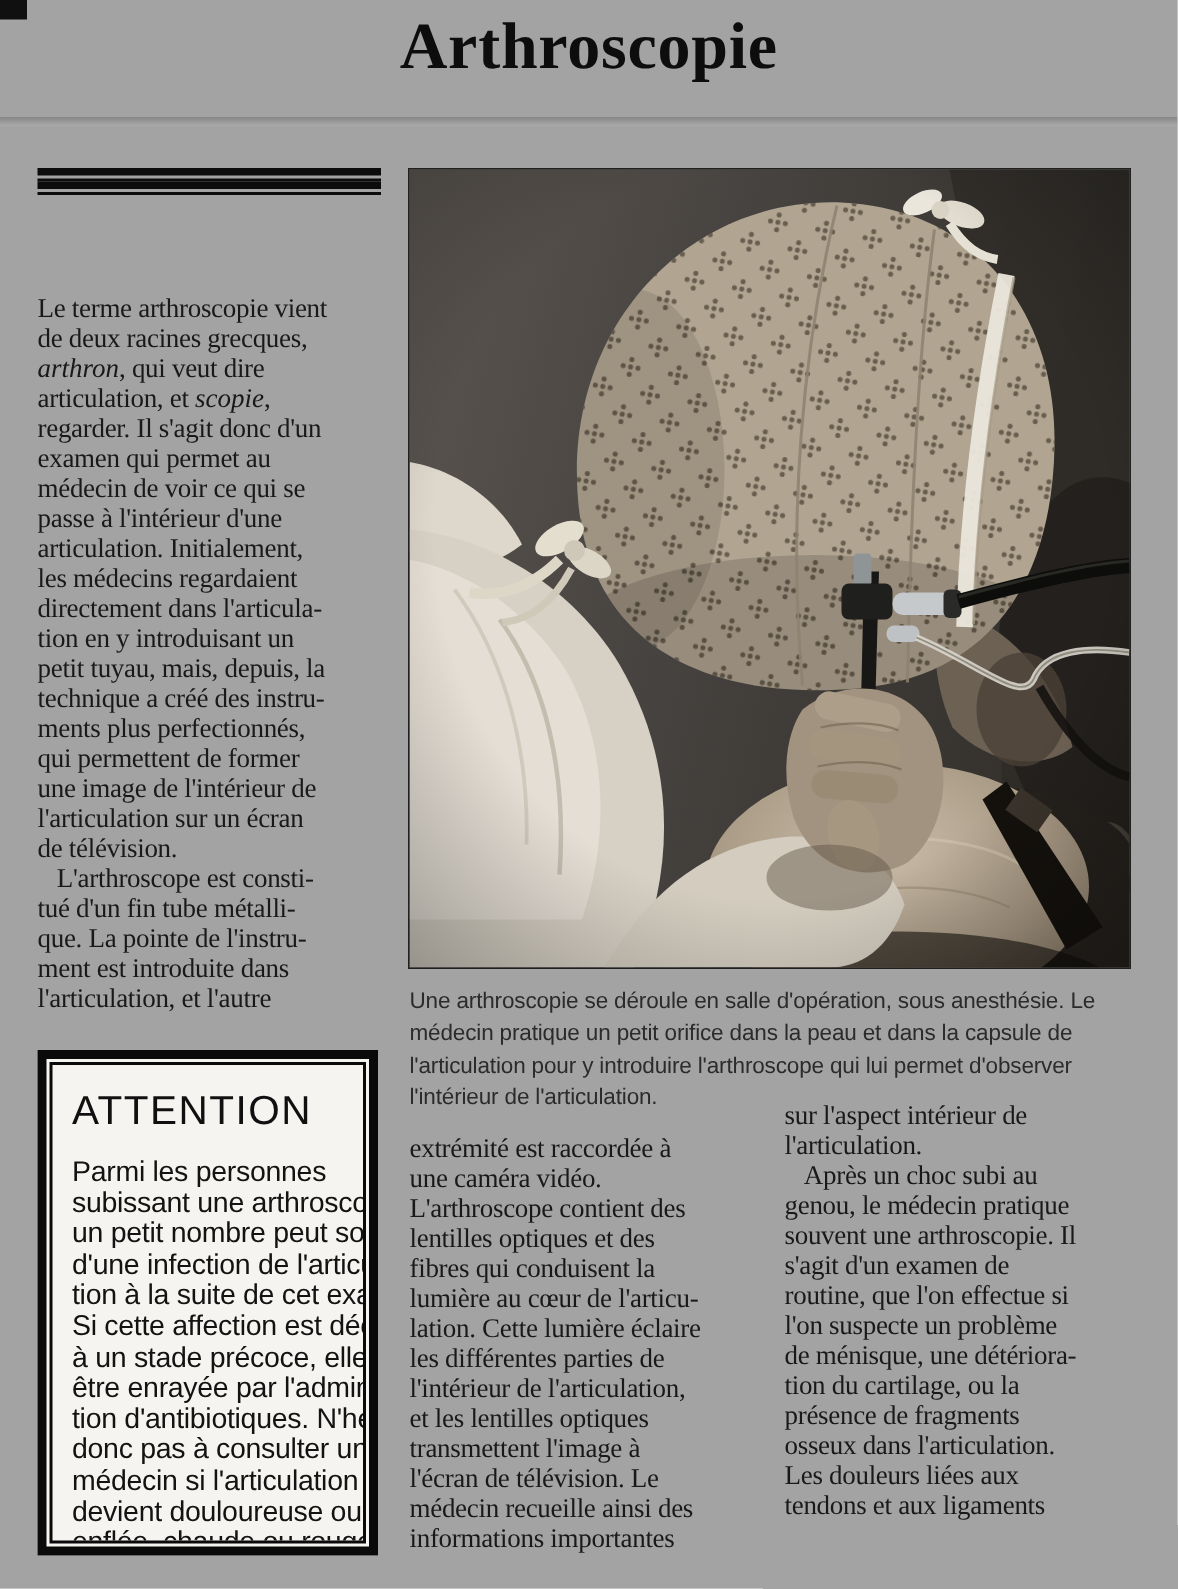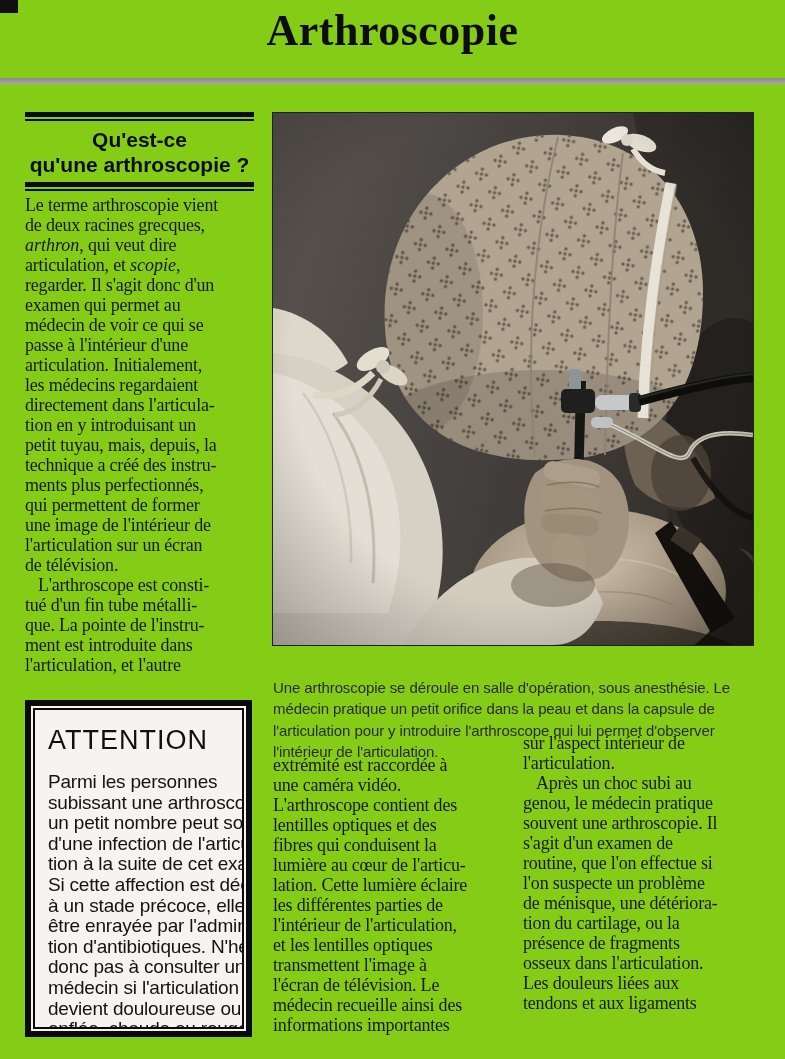--- a/index.html
+++ b/index.html
@@ -1,18 +1,18 @@
 <!DOCTYPE html>
 <html><head>
 <meta charset="utf-8">
 <style>
   html,body { margin:0; padding:0; }
   .page {
     position:relative; width:785px; height:1059px;
-    background:#84cc16; overflow:hidden;
+    background:#a3a3a3; overflow:hidden;
     font-family:"Liberation Serif", serif;
     color:#161616;
   }
   .corner-mark { position:absolute; left:0; top:0; width:18px; height:13px; background:#101010; }
   .page-title {
     position:absolute; top:5px; left:0; width:785px;
     text-align:center; font-size:44px; line-height:52px; font-weight:bold;
     color:#0d0d0d; letter-spacing:0.5px;
     font-family:"Liberation Serif", serif;
   }
@@ -39,21 +39,21 @@
   .right-body { position:absolute; left:523px; top:733px; width:250px; }
 
   
   .photo-figure {
     position:absolute; left:273px; top:113px; width:480px; height:532px;
     background:#403c38; outline:1px solid #20201e;
   }
   .photo-figure svg { display:block; width:480px; height:532px; }
 
   .photo-caption {
-    position:absolute; left:273px; top:677px; width:500px;
+    position:absolute; left:273px; top:657px; width:500px;
     font-family:"Liberation Sans", sans-serif;
     font-size:15px; line-height:21.3px; letter-spacing:-0.1px;
     color:#2b2b2b; white-space:nowrap;
   }
 
   
   .attention-box {
     position:absolute; left:25px; top:700px; width:227px; height:337px;
     box-sizing:border-box; border:6px solid #0a0a0a; background:#f6f4f0;
   }
@@ -79,21 +79,20 @@
 
   <div class="corner-mark"></div>
 
   <div class="page-title">Arthroscopie</div>
 
   <div class="title-rule"></div>
 
   <div class="question-box">
     <div class="qb-bar"></div>
     <div class="qb-thin"></div>
-    <div class="qb-text">Qu'est-ce<br>qu'une arthroscopie ?</div>
     <div class="qb-bar"></div>
     <div class="qb-thin"></div>
   </div>
 
   <div class="serif-lines left-body">Le terme arthroscopie vient<br>de deux racines grecques,<br><i>arthron</i>, qui veut dire<br>articulation, et <i>scopie</i>,<br>regarder. Il s'agit donc d'un<br>examen qui permet au<br>médecin de voir ce qui se<br>passe à l'intérieur d'une<br>articulation. Initialement,<br>les médecins regardaient<br>directement dans l'articula-<br>tion en y introduisant un<br>petit tuyau, mais, depuis, la<br>technique a créé des instru-<br>ments plus perfectionnés,<br>qui permettent de former<br>une image de l'intérieur de<br>l'articulation sur un écran<br>de télévision.<br>&nbsp;&nbsp;&nbsp;L'arthroscope est consti-<br>tué d'un fin tube métalli-<br>que. La pointe de l'instru-<br>ment est introduite dans<br>l'articulation, et l'autre</div>
 
   <div class="attention-box">
     <div class="attention-inner">
       <div class="attention-title">ATTENTION</div>
       <div class="attention-body">Parmi les personnes<br>subissant une arthroscopie,<br>un petit nombre peut souffrir<br>d'une infection de l'articula-<br>tion à la suite de cet examen.<br>Si cette affection est décelée<br>à un stade précoce, elle peut<br>être enrayée par l'administra-<br>tion d'antibiotiques. N'hésitez<br>donc pas à consulter un<br>médecin si l'articulation<br>devient douloureuse ou<br>enflée, chaude ou rouge.</div>

